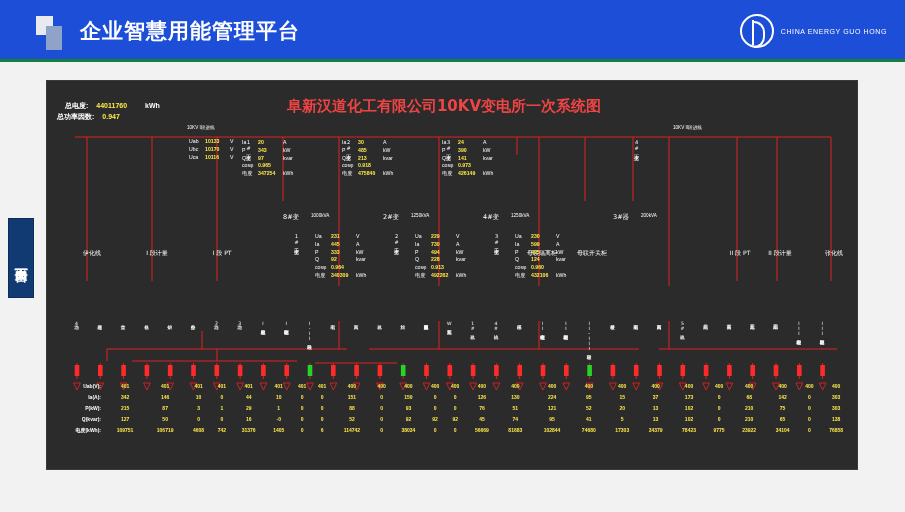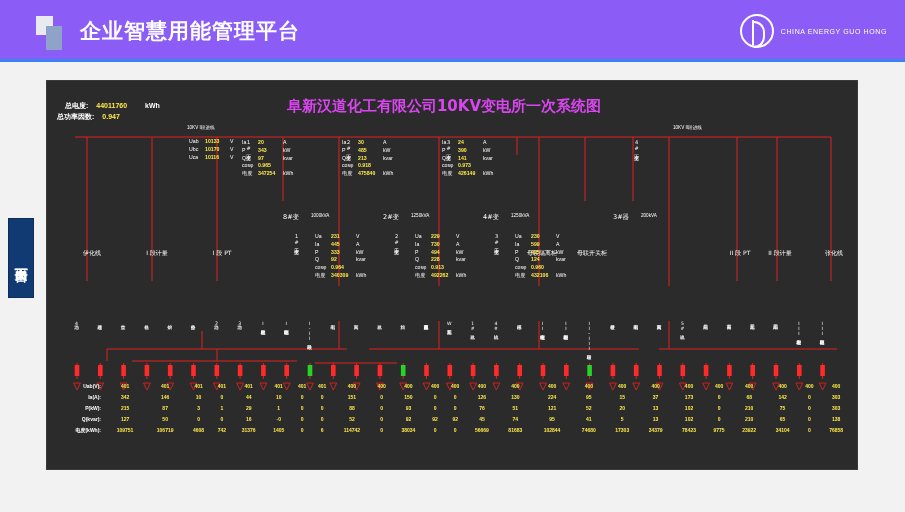--- a/index.html
+++ b/index.html
@@ -6,22 +6,22 @@
   html,body { width:905px; height:512px; overflow:hidden; }
   body {
     font-family: "Liberation Sans", "DejaVu Sans", sans-serif;
     background:#ffffff;
   }
   #app { position:relative; width:905px; height:512px; background:#f2f2f2; }
 
   
   .header {
     position:absolute; left:0; top:0; width:905px; height:62px;
-    background:#8b5cf6;
-    border-bottom:3px solid #3b82f6;
+    background:#1d4ed8;
+    border-bottom:3px solid #15803d;
   }
   .hdr-logo-box { position:absolute; left:36px; top:16px; width:34px; height:34px; }
   .hdr-logo-box .sq1 { position:absolute; left:0; top:0; width:17px; height:19px; background:#e8eaf0; }
   .hdr-logo-box .sq2 { position:absolute; left:10px; top:10px; width:16px; height:24px; background:#8fa2c8; }
   .hdr-title {
     position:absolute; left:80px; top:17px;
     font-size:21px; font-weight:bold; color:#ffffff; letter-spacing:1px;
     font-family:"DejaVu Sans", sans-serif;
   }
   .hdr-brand { position:absolute; right:18px; top:10px; height:42px; display:flex; align-items:center; gap:7px; }
@@ -52,21 +52,21 @@
 
   
   .panel {
     position:absolute; left:46px; top:80px; width:812px; height:390px;
     background:#2b2b2b; border:1px solid #3a3a3a;
   }
   .panel .meta { position:absolute; color:#ffe94a; font-size:7px; font-weight:bold; }
   .meta-label { color:#ffffff; }
   .panel .title {
     position:absolute; left:0; right:16px; top:16px; text-align:center;
-    color:#d946ef; font-size:15px; font-weight:bold; font-family:"DejaVu Sans",sans-serif;
+    color:#ef4444; font-size:15px; font-weight:bold; font-family:"DejaVu Sans",sans-serif;
   }
   .panel .stamp {
     position:absolute; right:14px; top:14px; text-align:center;
     color:#ffffff; font-size:8px; font-weight:bold; line-height:1.35;
     font-family:"DejaVu Sans",sans-serif;
   }
 
   svg.diagram { position:absolute; left:0; top:0; width:812px; height:390px; }
 
   

